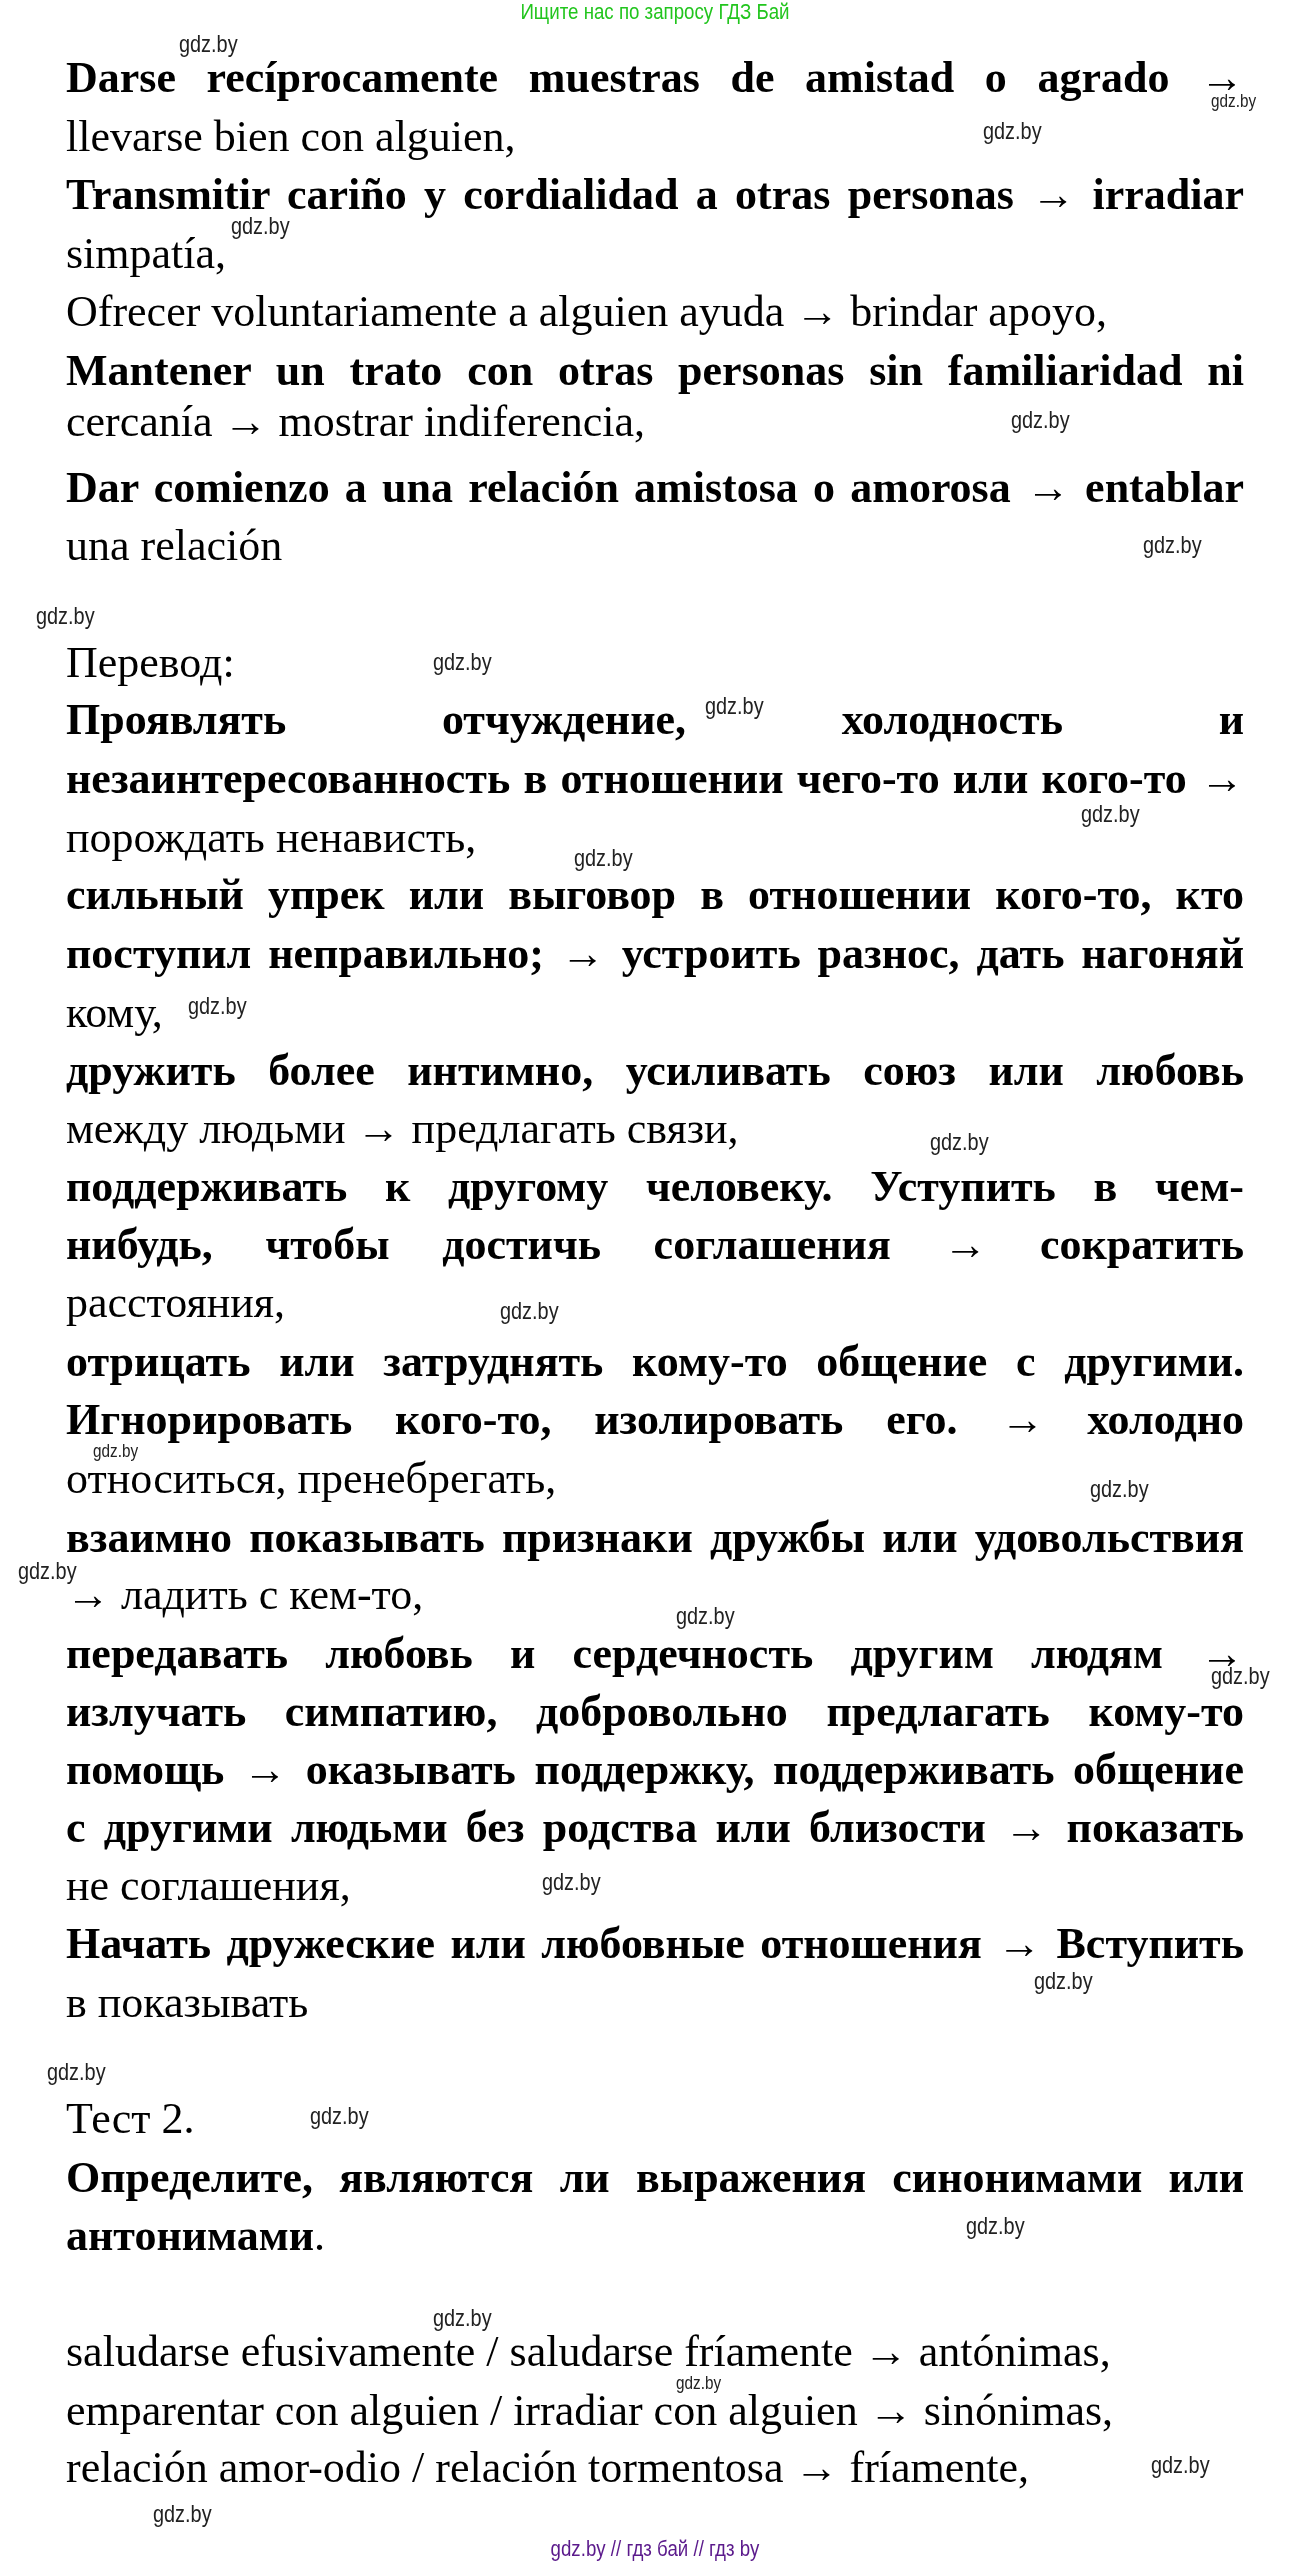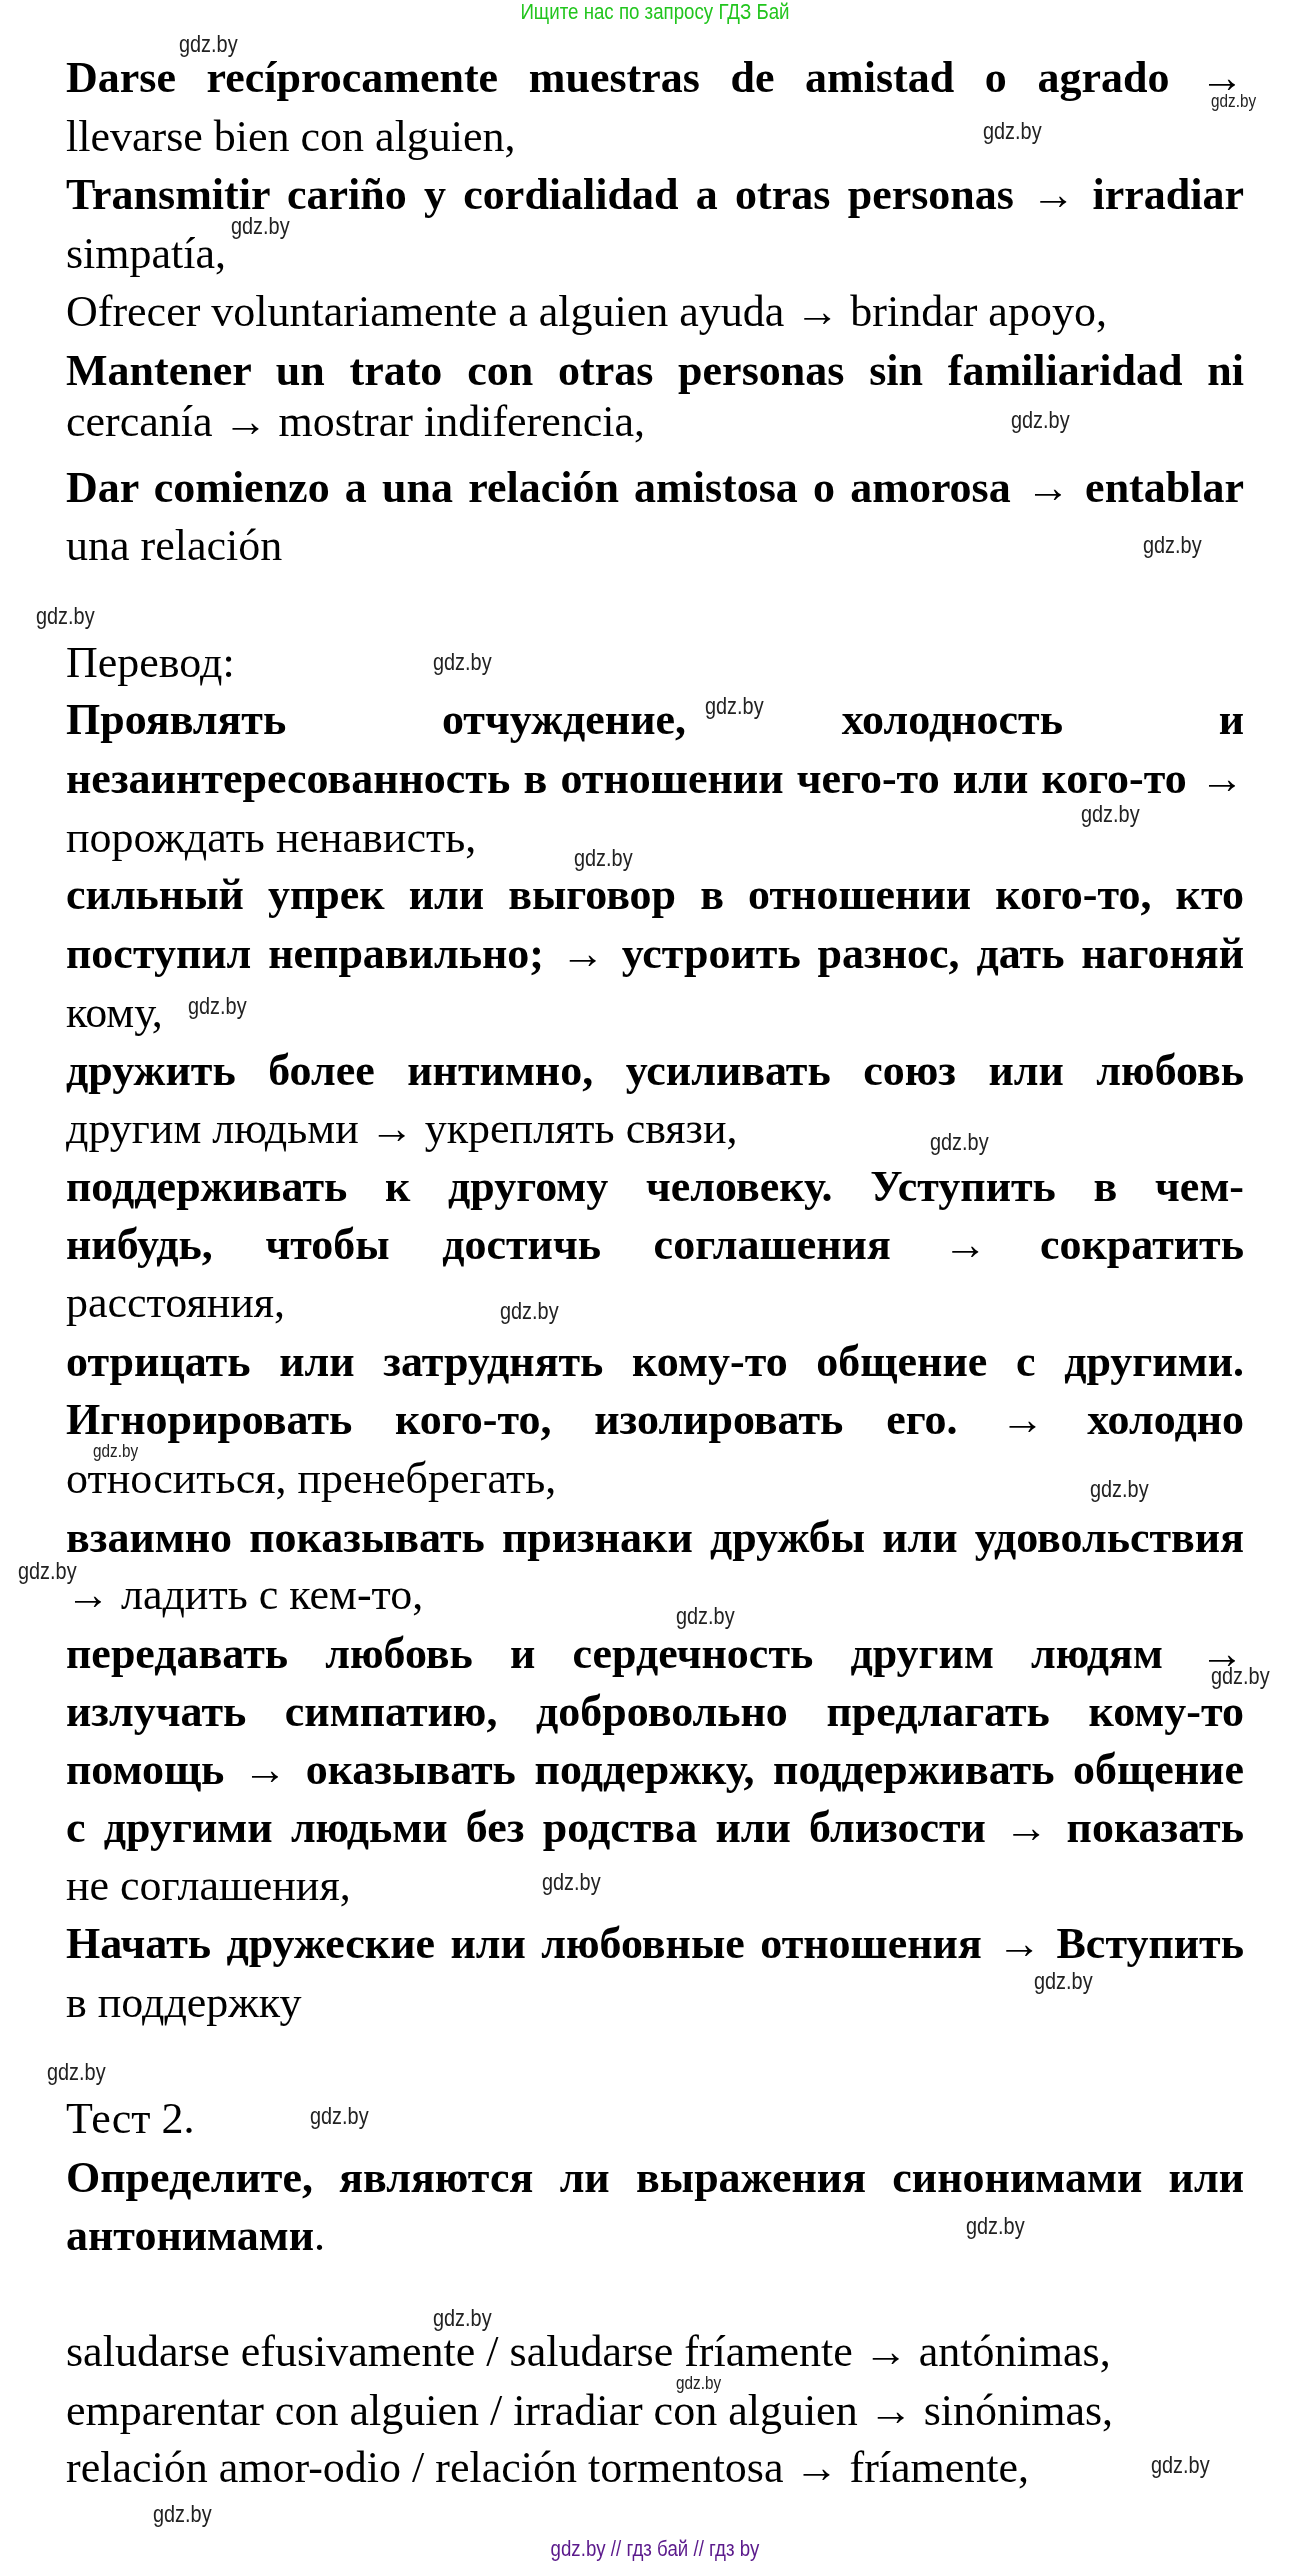--- a/index.html
+++ b/index.html
@@ -27,36 +27,36 @@
 <div class="line" style="top:516px">una relación</div>
 
 <div class="line" style="top:633px">Перевод:</div>
 <div class="line just" style="top:690px">Проявлять отчуждение, холодность и</div>
 <div class="line just" style="top:749px">незаинтересованность в отношении чего-то или кого-то →</div>
 <div class="line" style="top:808px">порождать ненависть,</div>
 <div class="line just" style="top:865px">сильный упрек или выговор в отношении кого-то, кто</div>
 <div class="line just" style="top:924px">поступил неправильно; → устроить разнос, дать нагоняй</div>
 <div class="line" style="top:983px">кому,</div>
 <div class="line just" style="top:1041px">дружить более интимно, усиливать союз или любовь</div>
-<div class="line" style="top:1099px">другим людьми → укреплять связи,</div>
+<div class="line" style="top:1099px">между людьми → предлагать связи,</div>
 <div class="line just" style="top:1157px">поддерживать к другому человеку. Уступить в чем-</div>
 <div class="line just" style="top:1215px">нибудь, чтобы достичь соглашения → сократить</div>
 <div class="line" style="top:1273px">расстояния,</div>
 <div class="line just" style="top:1332px">отрицать или затруднять кому-то общение с другими.</div>
 <div class="line just" style="top:1390px">Игнорировать кого-то, изолировать его. → холодно</div>
 <div class="line" style="top:1449px">относиться, пренебрегать,</div>
 <div class="line just" style="top:1508px">взаимно показывать признаки дружбы или удовольствия</div>
 <div class="line" style="top:1565px">→ ладить с кем-то,</div>
 <div class="line just" style="top:1624px">передавать любовь и сердечность другим людям →</div>
 <div class="line just" style="top:1682px">излучать симпатию, добровольно предлагать кому-то</div>
 <div class="line just" style="top:1740px">помощь → оказывать поддержку, поддерживать общение</div>
 <div class="line just" style="top:1798px">с другими людьми без родства или близости → показать</div>
 <div class="line" style="top:1856px">не соглашения,</div>
 <div class="line just" style="top:1914px">Начать дружеские или любовные отношения → Вступить</div>
-<div class="line" style="top:1973px">в поддержку</div>
+<div class="line" style="top:1973px">в показывать</div>
 
 <div class="line" style="top:2089px">Тест 2.</div>
 <div class="line bold just" style="top:2148px">Определите, являются ли выражения синонимами или</div>
 <div class="line" style="top:2206px"><span class="bold">антонимами</span><span>.</span></div>
 <div class="line" style="top:2322px">saludarse efusivamente / saludarse fríamente → antónimas,</div>
 <div class="line" style="top:2381px">emparentar con alguien / irradiar con alguien → sinónimas,</div>
 <div class="line" style="top:2438px">relación amor-odio / relación tormentosa → fríamente,</div>
 
 <div class="wm" style="left:179px;top:32px">gdz.by</div>
 <div class="wm" style="left:1211px;top:89px;font-size:18px">gdz.by</div>

